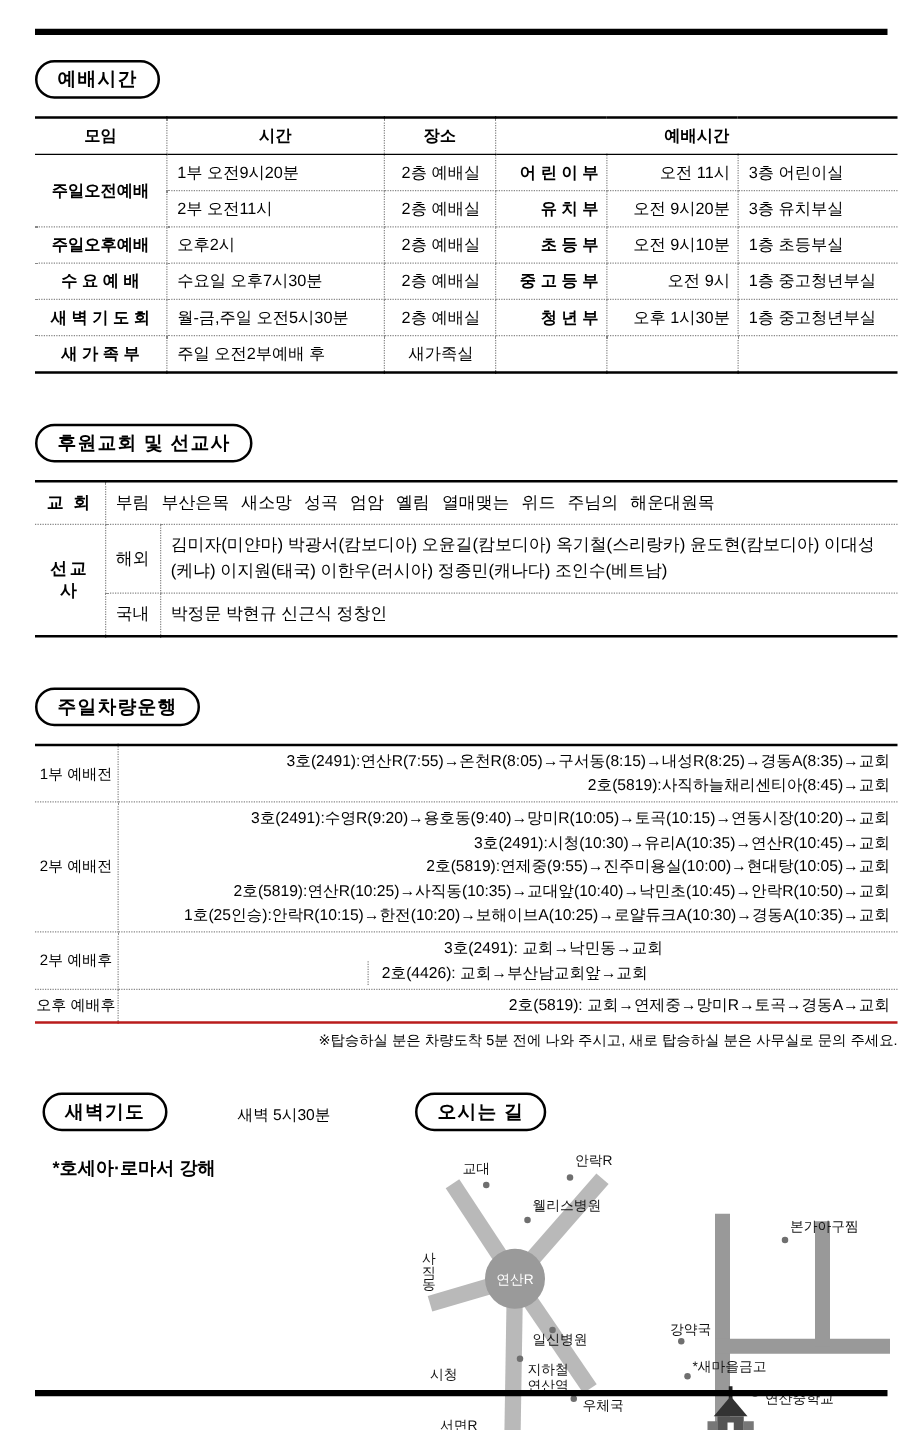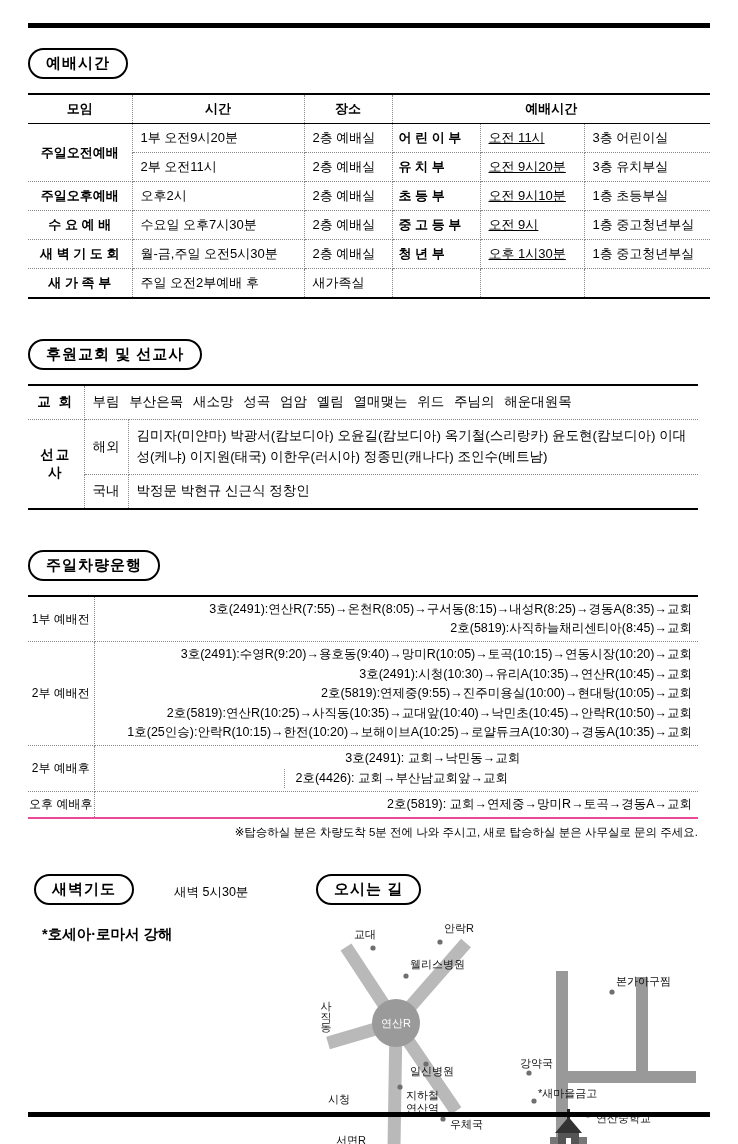--- a/index.html
+++ b/index.html
@@ -2,73 +2,73 @@
 <html><head>
 <meta charset="utf-8">
 <style>
   * { margin:0; padding:0; box-sizing:border-box; }
   html,body { background:#fff; }
   body {
     width:738px; height:1144px;
     font-family:"Liberation Sans","DejaVu Sans",sans-serif;
     color:#000; position:relative; overflow:hidden;
   }
-  .page { position:relative; width:738px; height:1144px; padding:48px 40px 0 28px; }
+  .page { position:relative; width:738px; height:1144px; padding:48px 20px 0 28px; }
   .rule-top, .rule-bottom { position:absolute; left:28px; right:28px; border-top:5px solid #000; }
   .rule-top { top:23px; }
   .rule-bottom { top:1112px; }
 
   .pill {
     display:inline-block; border:2px solid #000; border-radius:16px;
     padding:4px 16px; font-weight:bold; font-size:15px; letter-spacing:1px;
     background:#fff;
   }
 
   table { border-collapse:collapse; width:100%; table-layout:fixed; }
 
   
   .w-table { margin-top:14px; font-size:13px; border-top:2px solid #000; border-bottom:2px solid #000; }
   .w-table th, .w-table td { border-right:1px dotted #888; border-bottom:1px dotted #888; padding:5px 6px; vertical-align:middle; }
   .w-table th:last-child, .w-table td:last-child { border-right:none; }
   .w-table thead th { border-bottom:1px solid #000; text-align:center; font-weight:bold; padding:5px 4px; }
   .w-table tbody tr:last-child th, .w-table tbody tr:last-child td { border-bottom:none; }
   .w-table .c-meeting { font-weight:bold; text-align:center; letter-spacing:0px; }
   .w-table .c-time { text-align:left; padding-left:8px; }
-  .w-table .c-place { text-align:left; padding-left:8px; }
-  .w-table .c-eduname { font-weight:bold; text-align:left; }
-  .w-table .c-edutime { text-align:left; padding-left:8px;text-decoration:underline; }
+  .w-table .c-place { text-align:center; padding-left:8px; }
+  .w-table .c-eduname { font-weight:bold; text-align:right; }
+  .w-table .c-edutime { text-align:right; padding-left:8px; }
   .w-table .c-eduplace { text-align:left; padding-left:8px; }
 
   
   .m-table { margin-top:14px; font-size:13.5px; border-top:2px solid #000; border-bottom:2px solid #000; }
   .m-table th, .m-table td { border-right:1px dotted #888; border-bottom:1px dotted #888; padding:6px 8px; vertical-align:middle; }
   .m-table th:last-child, .m-table td:last-child { border-right:none; }
   .m-table tr:last-child th, .m-table tr:last-child td { border-bottom:none; }
   .m-table .m-label { font-weight:bold; text-align:center; letter-spacing:2px; }
   .m-table .m-sub { font-weight:normal; text-align:center; }
   .m-table .m-churches { word-spacing:6px; }
   .m-table td { line-height:1.55; }
 
   
-  .v-table { margin-top:14px; font-size:12.5px; border-top:2px solid #000; border-bottom:2px solid #ec4899; }
+  .v-table { margin-top:14px; font-size:12.5px; border-top:2px solid #000; border-bottom:2px solid #b91c1c; }
   .v-table th, .v-table td { border-bottom:1px dotted #888; vertical-align:middle; }
   .v-table tr:last-child th, .v-table tr:last-child td { border-bottom:none; }
   .v-table th { border-right:1px dotted #888; font-weight:normal; font-size:12px; text-align:center; padding:3px 1px; }
   .v-table td { padding:3px 6px; }
   .v-table td .line { line-height:1.55; white-space:nowrap;text-align:right; }
   .v-split { display:flex; align-items:center;flex-direction:column; }
   .v-split .split-a { width:248px; }
   .v-split .split-b { border-left:1px dotted #888; padding-left:10px; flex:1; }
   .v-note { font-size:11.5px; text-align:right; margin-top:6px; }
 
   
   .bottom-row { display:flex; margin-top:34px; }
   .dawn-col { width:300px; padding-left:6px; }
   .map-col { flex:1; padding-left:4px; }
-  .dawn-head { display:flex; align-items:flex-end; gap:4px; }
+  .dawn-head { display:flex; align-items:flex-end; gap:20px; }
   .dawn-time { font-size:12.5px; padding-bottom:4px;margin-left:36px; }
   .dawn-series { font-weight:bold; font-size:14.5px; margin:20px 0 8px 8px; }
   .dawn-list { margin-left:16px; font-size:14px; }
   .dawn-list .dawn-item { line-height:2.0; }
 
   .map-wrap { margin-top:10px; }
   .map-svg text { font-size:11px; fill:#111; }
   .map-svg .lbl-v { writing-mode:vertical-rl; }
   .map-svg .lbl-bold { font-weight:bold; font-size:12.5px; }
   .map-svg .lbl-white { fill:#fff; font-size:11px; }

